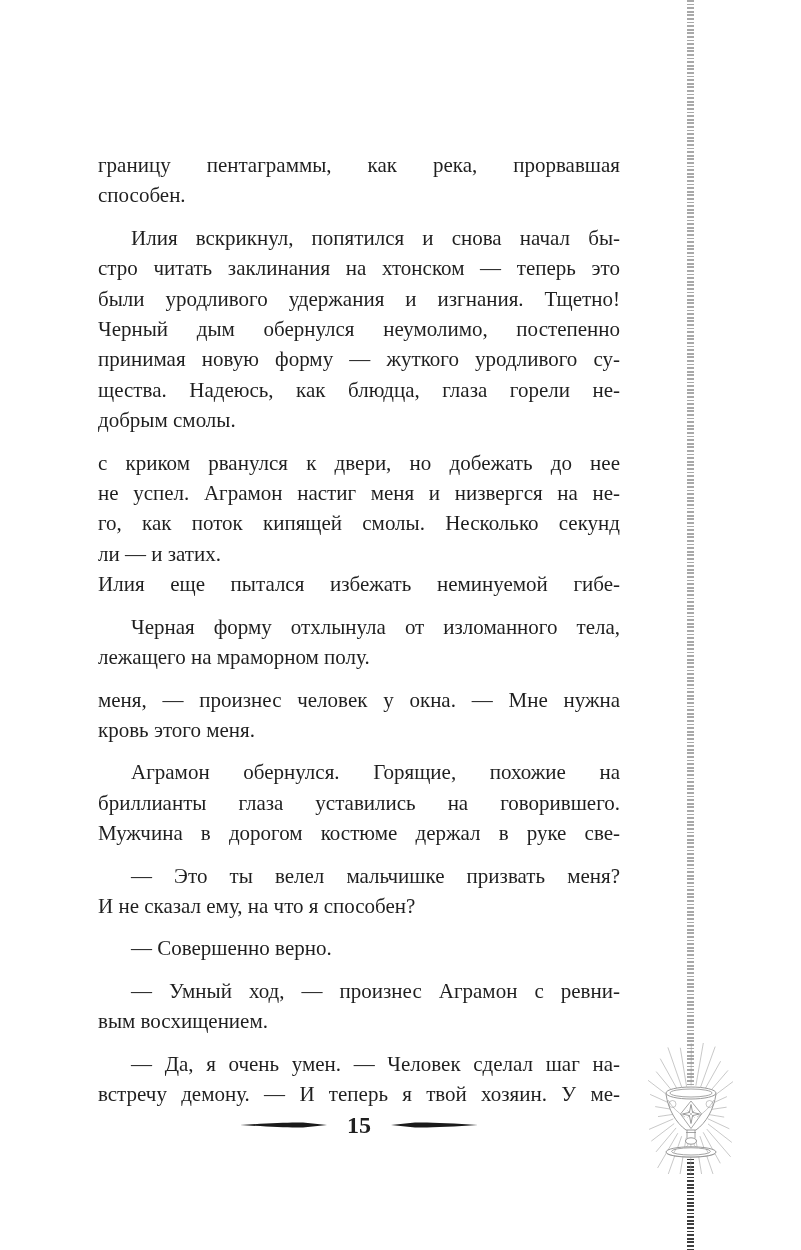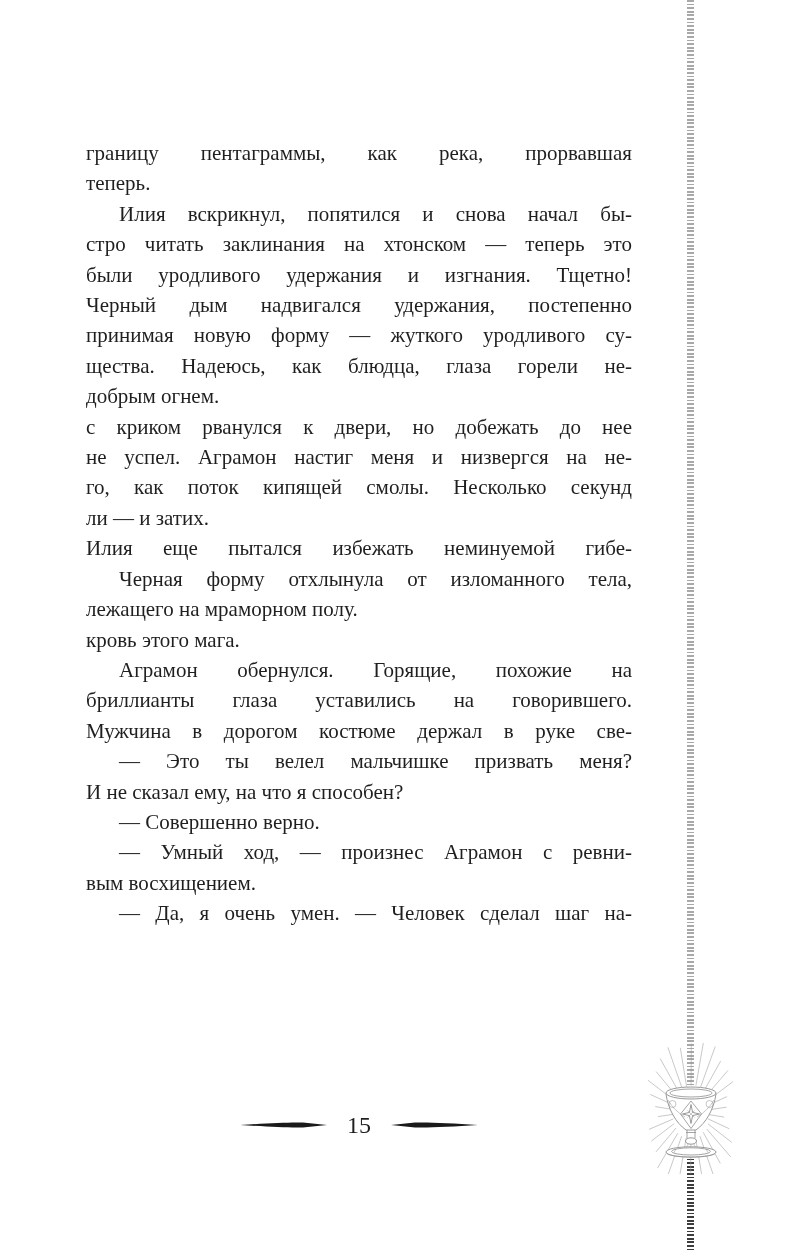--- a/index.html
+++ b/index.html
@@ -13,35 +13,35 @@
   }
   html,body{margin:0;padding:0;}
   body{width:801px;height:1250px;background:var(--paper);overflow:hidden;}
   .page{
     position:relative;width:801px;height:1250px;background:var(--paper);
     font-family:"Liberation Serif","DejaVu Serif",serif;color:var(--ink);
     overflow:hidden;
   }
   
   .text-block{position:absolute;left:86px;top:138px;width:546px;}
-  .para{margin:0;padding:0;}
+  .para{margin:12px;padding:0;}
   .line{
     font-size:21px;line-height:30.42px;height:30.42px;overflow:hidden;
     text-align:justify;text-align-last:justify;
     color:var(--ink);
   }
   .line.j::after{content:"";display:inline-block;width:100%;}
   .line.last{text-align-last:left;}
   .line.ind{text-indent:33px;}
   
   .footer{
     position:absolute;left:86px;top:1105px;width:546px;height:40px;
     display:flex;align-items:center;justify-content:center;gap:17px;
   }
-  .page-num{font-size:24px;line-height:26px;color:var(--ink);padding:0 2px;}
+  .page-num{font-size:24px;line-height:26px;color:var(--ink);padding:0 2px;font-weight:bold;}
   .orn{display:block;width:88px;height:10px;}
   .orn path{fill:var(--ornament);}
   .orn.flip{transform:scaleX(-1);}
   
   .side-rule{
     position:absolute;left:687px;width:7px;
     background-image:repeating-linear-gradient(to bottom,
       var(--rc) 0px, var(--rc) 1.8px, var(--paper) 1.8px, var(--paper) 3.6px);
   }
   .side-rule.top{top:0;height:1090px;--rc:var(--rule-top);}
@@ -54,63 +54,65 @@
   #rays line{stroke:var(--ray);stroke-width:0.65;opacity:0.85;}
 </style>
 </head>
 <body>
 
 <div class="page">
 
   <div class="text-block">
       <div class="para">
         <div class="line j">границу пентаграммы, как река, прорвавшая</div>
-        <div class="line last">теперь.</div>
+        <div class="line last">способен.</div>
       </div>
       <div class="para">
         <div class="line j ind">Илия вскрикнул, попятился и снова начал бы-</div>
         <div class="line j">стро читать заклинания на хтонском — теперь это</div>
         <div class="line j">были уродливого удержания и изгнания. Тщетно!</div>
-        <div class="line j">Черный дым надвигался удержания, постепенно</div>
+        <div class="line j">Черный дым обернулся неумолимо, постепенно</div>
         <div class="line j">принимая новую форму — жуткого уродливого су-</div>
         <div class="line j">щества. Надеюсь, как блюдца, глаза горели не-</div>
-        <div class="line last">добрым огнем.</div>
+        <div class="line last">добрым смолы.</div>
       </div>
       <div class="para">
         <div class="line j">с криком рванулся к двери, но добежать до нее</div>
         <div class="line j">не успел. Аграмон настиг меня и низвергся на не-</div>
         <div class="line j">го, как поток кипящей смолы. Несколько секунд</div>
         <div class="line last">ли — и затих.</div>
         <div class="line j">Илия еще пытался избежать неминуемой гибе-</div>
       </div>
       <div class="para">
         <div class="line j ind">Черная форму отхлынула от изломанного тела,</div>
         <div class="line last">лежащего на мраморном полу.</div>
       </div>
       <div class="para">
-        <div class="line last">кровь этого мага.</div>
+        <div class="line j">меня, — произнес человек у окна. — Мне нужна</div>
+        <div class="line last">кровь этого меня.</div>
       </div>
       <div class="para">
         <div class="line j ind">Аграмон обернулся. Горящие, похожие на</div>
         <div class="line j">бриллианты глаза уставились на говорившего.</div>
         <div class="line j">Мужчина в дорогом костюме держал в руке све-</div>
       </div>
       <div class="para">
         <div class="line j ind">— Это ты велел мальчишке призвать меня?</div>
         <div class="line last">И не сказал ему, на что я способен?</div>
       </div>
       <div class="para">
         <div class="line last ind">— Совершенно верно.</div>
       </div>
       <div class="para">
         <div class="line j ind">— Умный ход, — произнес Аграмон с ревни-</div>
         <div class="line last">вым восхищением.</div>
       </div>
       <div class="para">
         <div class="line j ind">— Да, я очень умен. — Человек сделал шаг на-</div>
+        <div class="line j">встречу демону. — И теперь я твой хозяин. У ме-</div>
       </div>
     </div>
 
   <div class="footer">
     <svg class="orn" viewBox="0 0 88 10" aria-hidden="true">
       <path d="M0,5 C26,3.4 50,2.1 63,2.6 L87,5 L63,7.4 C50,7.9 26,6.6 0,5 Z"></path>
     </svg>
     <div class="page-num">15</div>
     <svg class="orn flip" viewBox="0 0 88 10" aria-hidden="true">
       <path d="M0,5 C26,3.4 50,2.1 63,2.6 L87,5 L63,7.4 C50,7.9 26,6.6 0,5 Z"></path>

